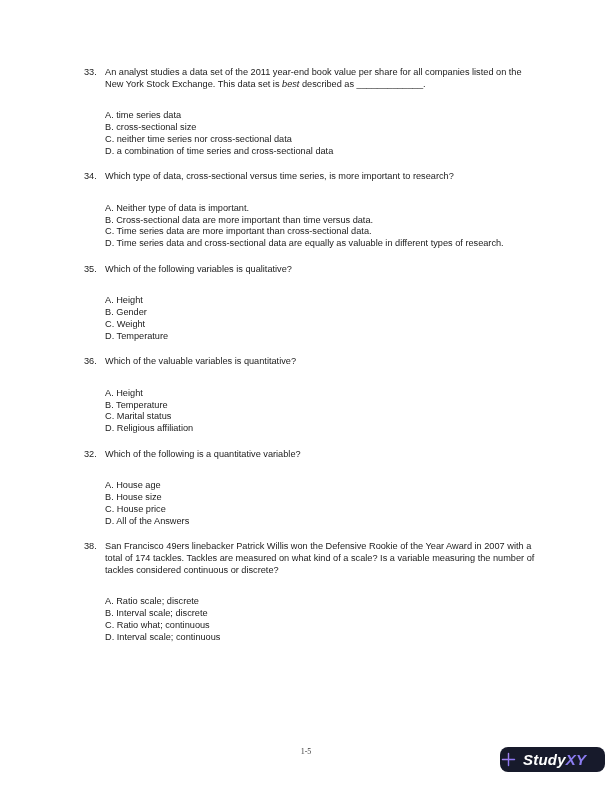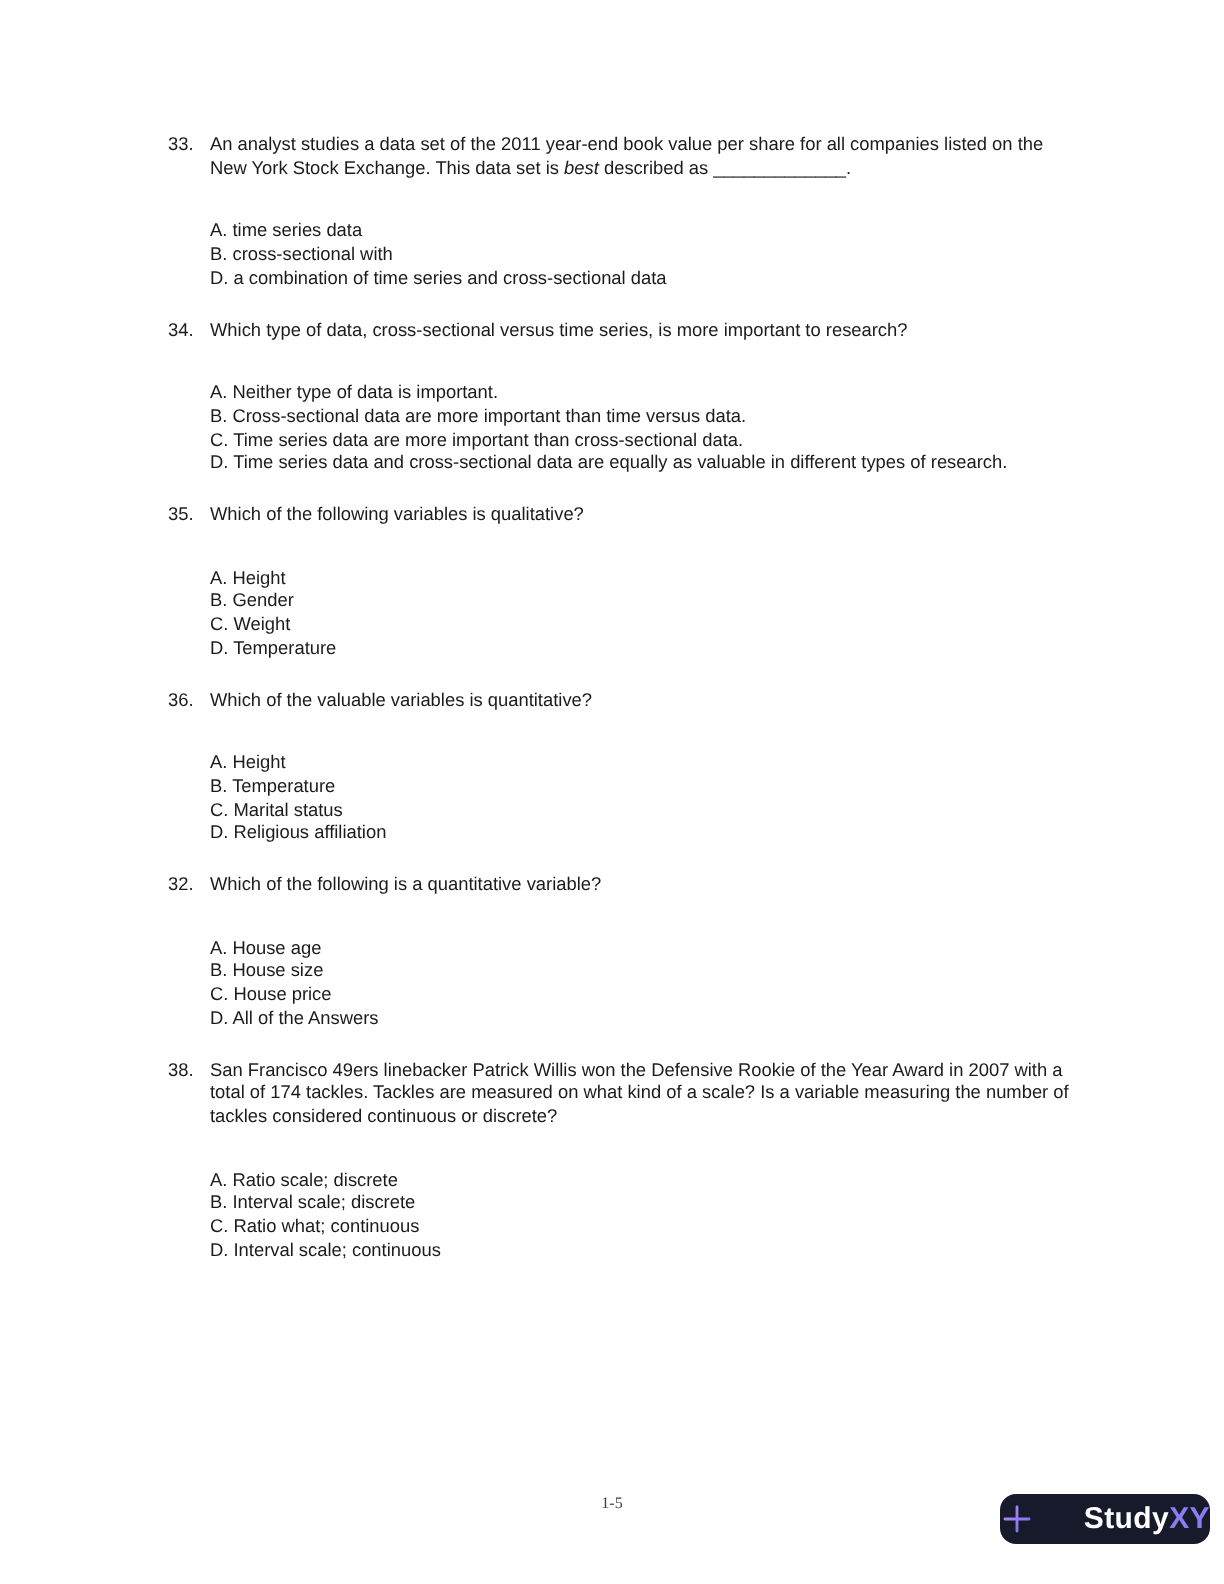--- a/index.html
+++ b/index.html
@@ -41,22 +41,23 @@
   .brand-badge {
     position: absolute;
     top: 747px;
     right: 7px;
     width: 105px;
     height: 25px;
     background: #171a2b;
     border-radius: 8px;
     display: flex;
     align-items: center;
-    justify-content: space-between;
+    justify-content: flex-start;
     gap: 6px;
+    font-style: italic;
   }
   .brand-text {
     font-size: 15px;
     font-weight: 700;
     letter-spacing: 0.2px;
     color: #ffffff;
   }
   .brand-text .xy { color: #8b7cf0; }
   .plus-wrap { display: flex; align-items: center; }
 </style>
@@ -66,21 +67,22 @@
 <div class="page">
   <div class="content">
 
     <div class="question">
       <div class="q-row">
         <span class="q-num">33.</span>
         <span class="q-text"><span>An analyst studies a data set of the 2011 year-end book value per share for all companies listed on the New York Stock Exchange. This data set is </span><i>best</i><span> described as _____________.</span></span>
       </div>
       <div class="options">
         <div class="option">A. time series data</div>
-        <div class="option">B. cross-sectional with</div>
+        <div class="option">B. cross-sectional size</div>
+        <div class="option">C. neither time series nor cross-sectional data</div>
         <div class="option">D. a combination of time series and cross-sectional data</div>
       </div>
     </div>
 
     <div class="question">
       <div class="q-row">
         <span class="q-num">34.</span>
         <span class="q-text"><span>Which type of data, cross-sectional versus time series, is more important to research?</span></span>
       </div>
       <div class="options">

